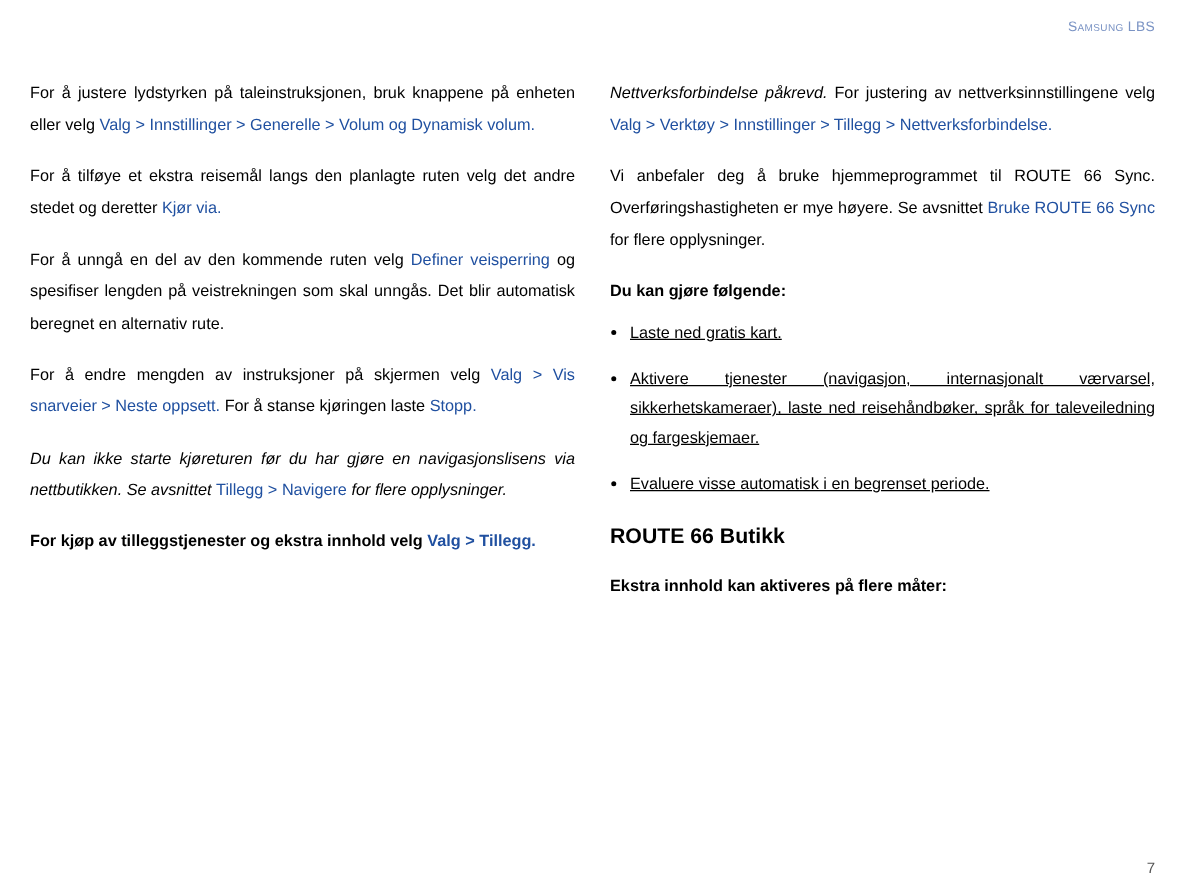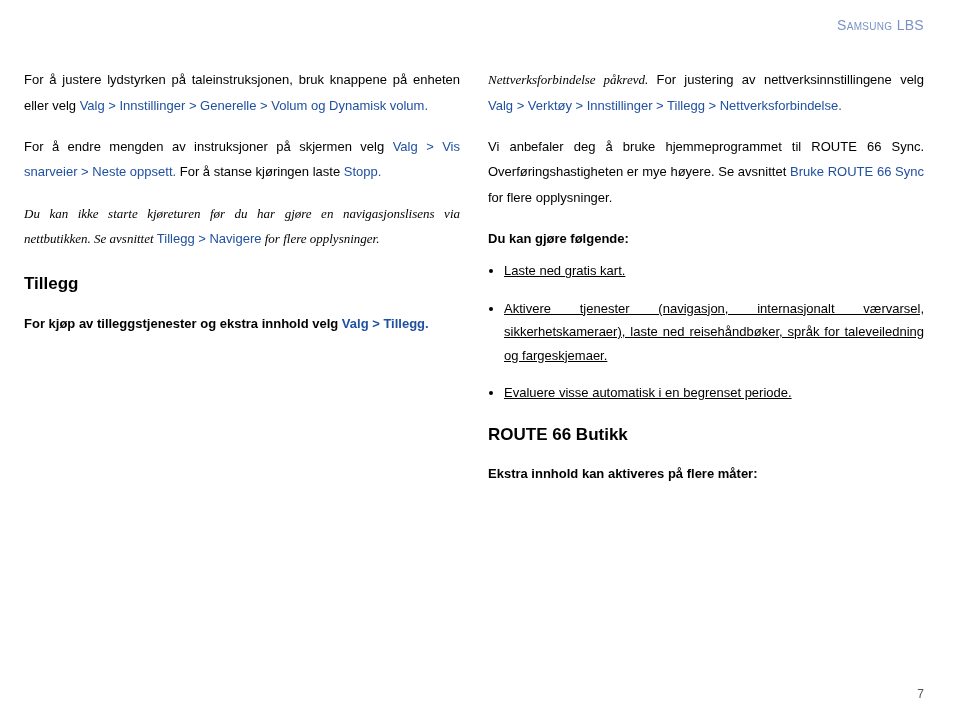--- a/index.html
+++ b/index.html
@@ -9,31 +9,31 @@
     color: #000;
     background: #fff;
     width: 960px;
     height: 716px;
     padding: 12px 36px 20px 24px;
     line-height: 1.95;
   }
   .header {
     text-align: right;
     font-variant: small-caps;
-    font-size: 14px;
+    font-size: 11px;
     color: #7a93c4;
     letter-spacing: 0.3px;
     margin-bottom: 10px;
   }
   .columns { display: flex; gap: 28px; margin-top: 28px; }
   .col { flex: 1; width: 50%; }
   .para { text-align: justify; margin-bottom: 16px; }
   .para-nm { text-align: justify; font-weight: bold; }
   .link { color: #2050a0; }
-  .italic { font-style: italic; font-family: Liberation Serif, serif; }
+  .italic { font-style: italic; }
   .h2 {
     font-size: 17px;
     font-weight: bold;
     margin-top: 10px;
     margin-bottom: 10px;
   }
   ul { padding-left: 16px; margin-bottom: 14px; text-decoration: underline; }
   ul li { text-align: justify; margin-bottom: 6px; line-height: 1.8; }
   .footer {
     position: absolute;
@@ -49,31 +49,36 @@
 <div class="header">Samsung LBS</div>
 
 <div class="columns">
 
   <div class="col">
 
     <p class="para">
       <span>For å justere lydstyrken på taleinstruksjonen, bruk knappene på enheten eller velg </span><span class="link">Valg &gt; Innstillinger &gt; Generelle &gt; Volum og Dynamisk volum.</span>
     </p>
 
+    <p class="para">
+      <span>For å tilføye et ekstra reisemål langs den planlagte ruten velg det andre stedet og deretter </span><span class="link">Kjør via.</span>
+    </p>
 
+    <p class="para">
+      <span>For å unngå en del av den kommende ruten velg </span><span class="link">Definer veisperring</span><span> og spesifiser lengden på veistrekningen som skal unngås. Det blir automatisk beregnet en alternativ rute.</span>
+    </p>
 
     <p class="para">
       <span>For å endre mengden av instruksjoner på skjermen velg </span><span class="link">Valg &gt; Vis snarveier &gt; Neste oppsett.</span><span> For å stanse kjøringen laste </span><span class="link">Stopp.</span>
     </p>
 
     <p class="para">
       <span class="italic">Du kan ikke starte kjøreturen før du har gjøre en navigasjonslisens via nettbutikken. Se avsnittet </span><span class="link">Tillegg &gt; Navigere</span><span class="italic"> for flere opplysninger.</span>
     </p>
 
-    <div class="h2">Tillegg</div>
 
     <p class="para-nm">
       <span>For kjøp av tilleggstjenester og ekstra innhold velg </span><span class="link">Valg &gt; Tillegg.</span>
     </p>
 
   </div>
 
   <div class="col">
 
     <p class="para">

